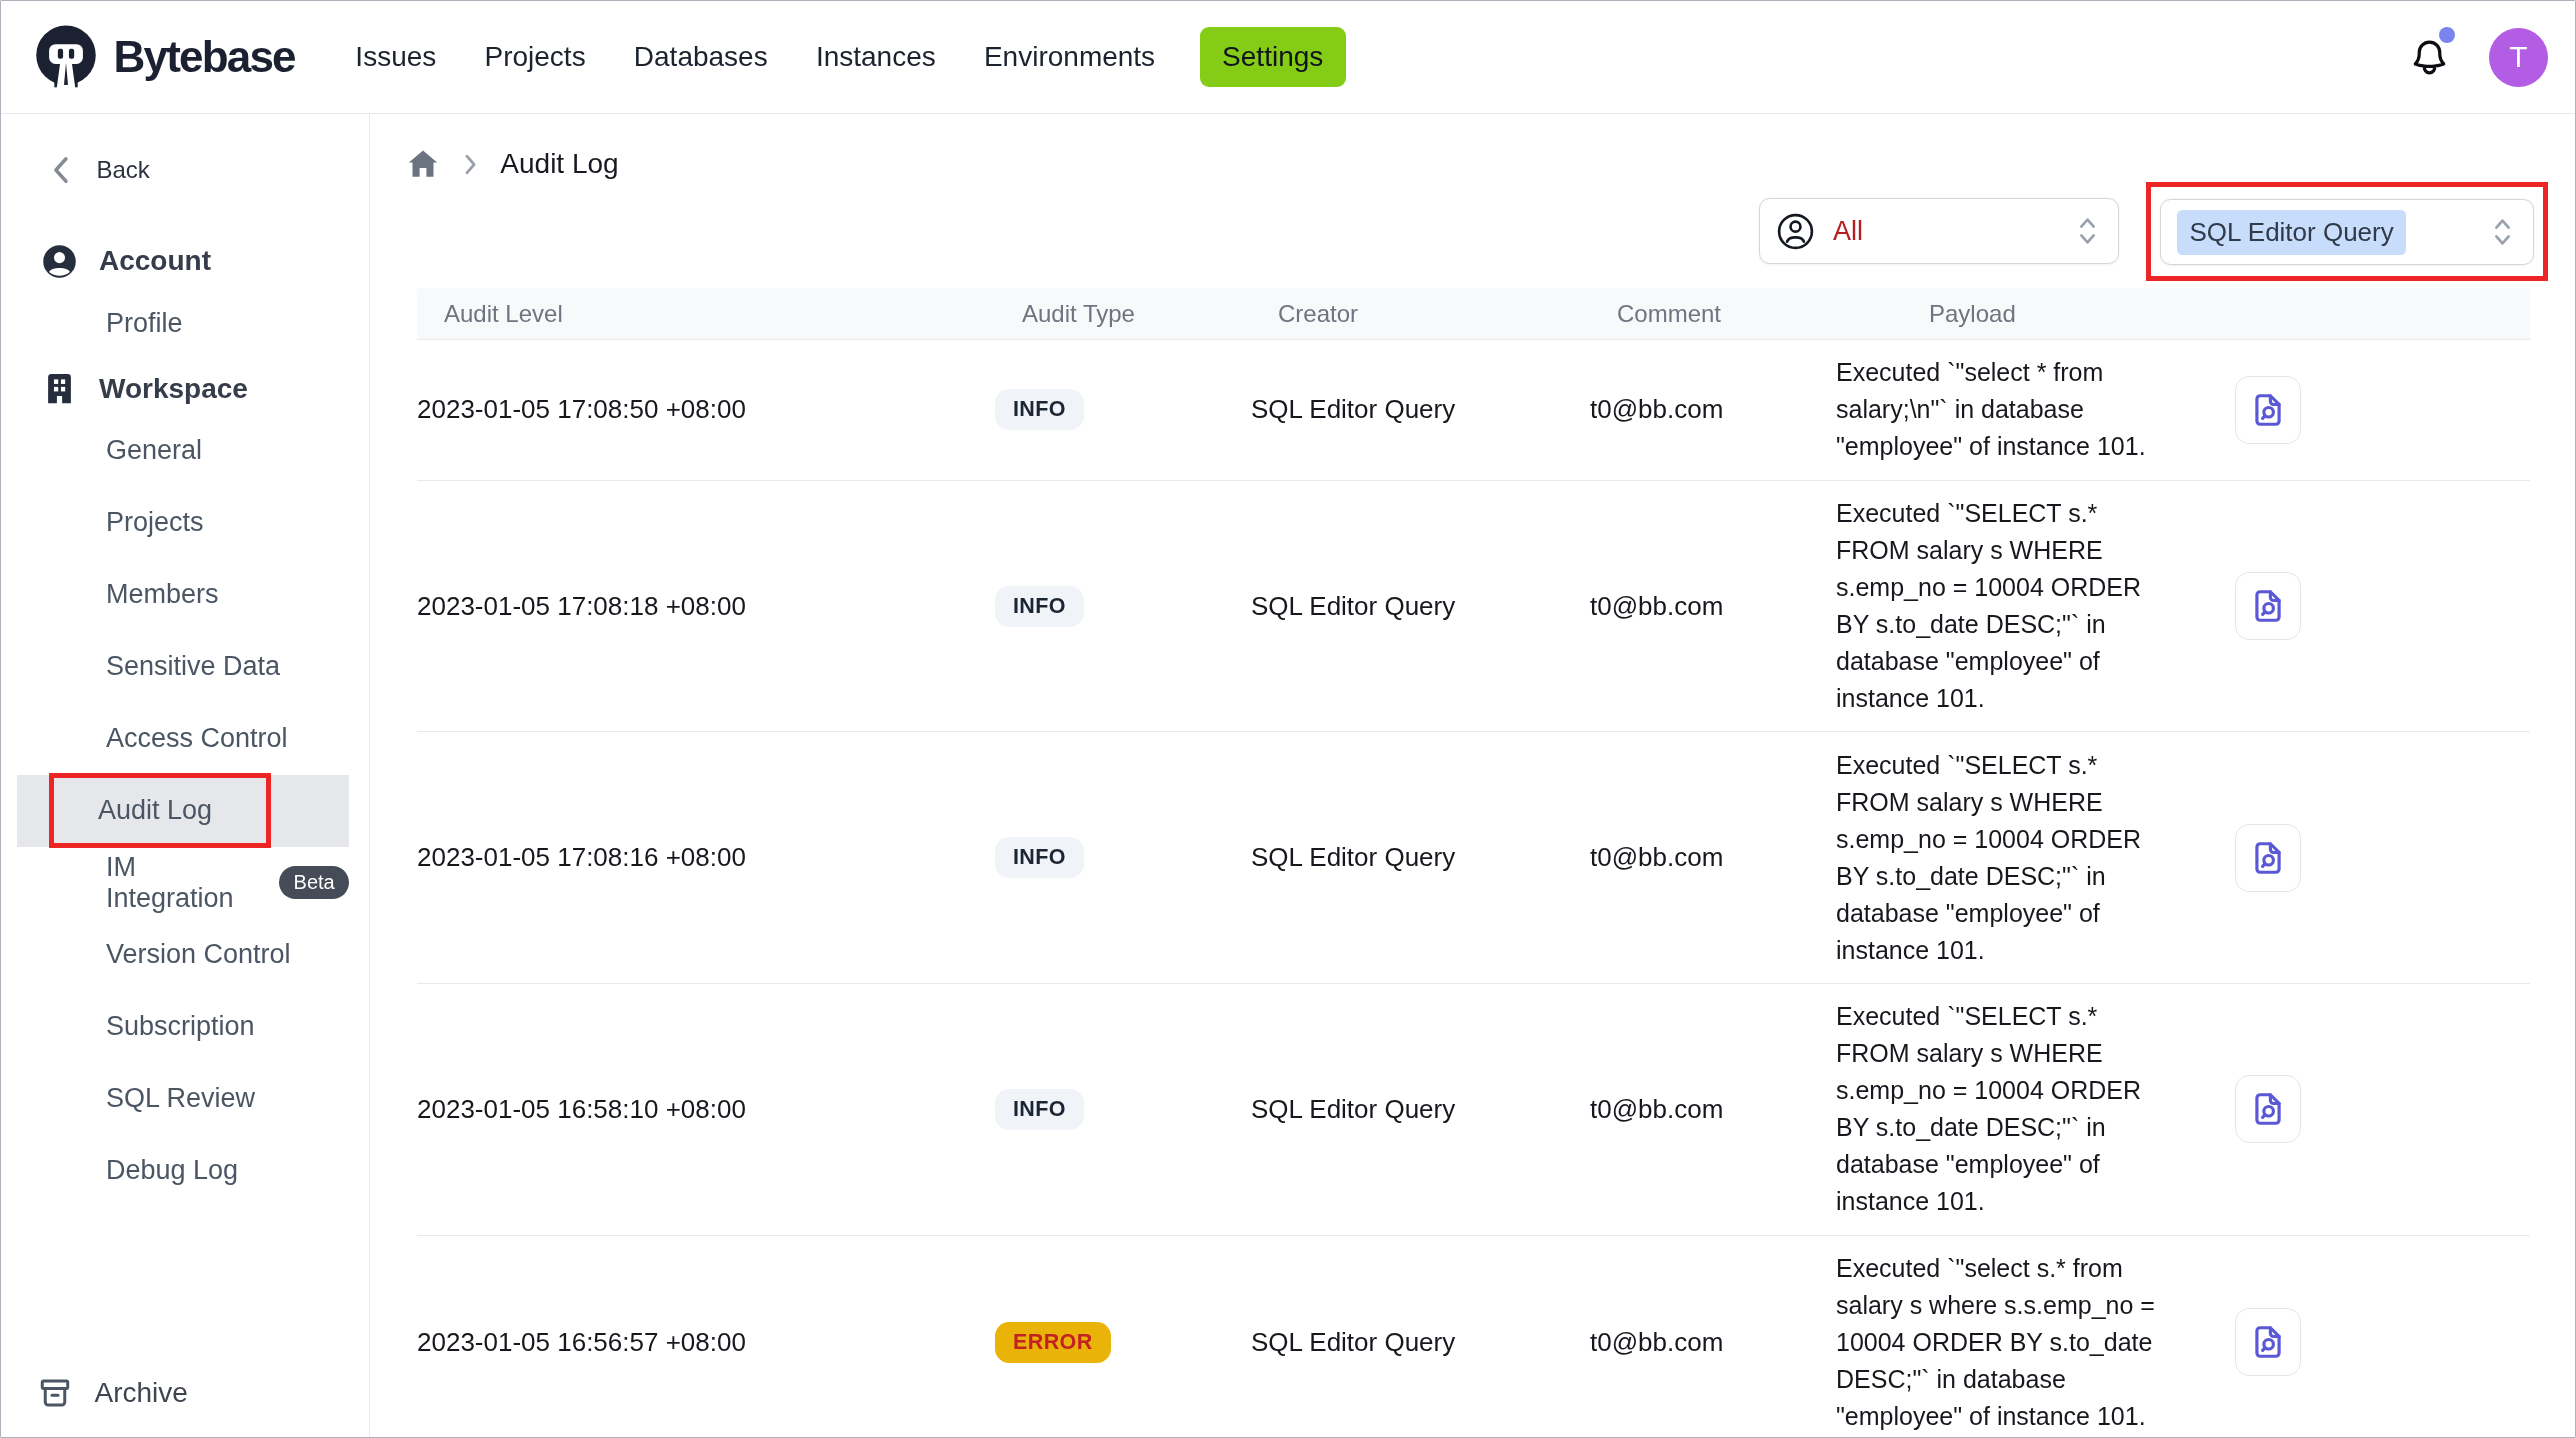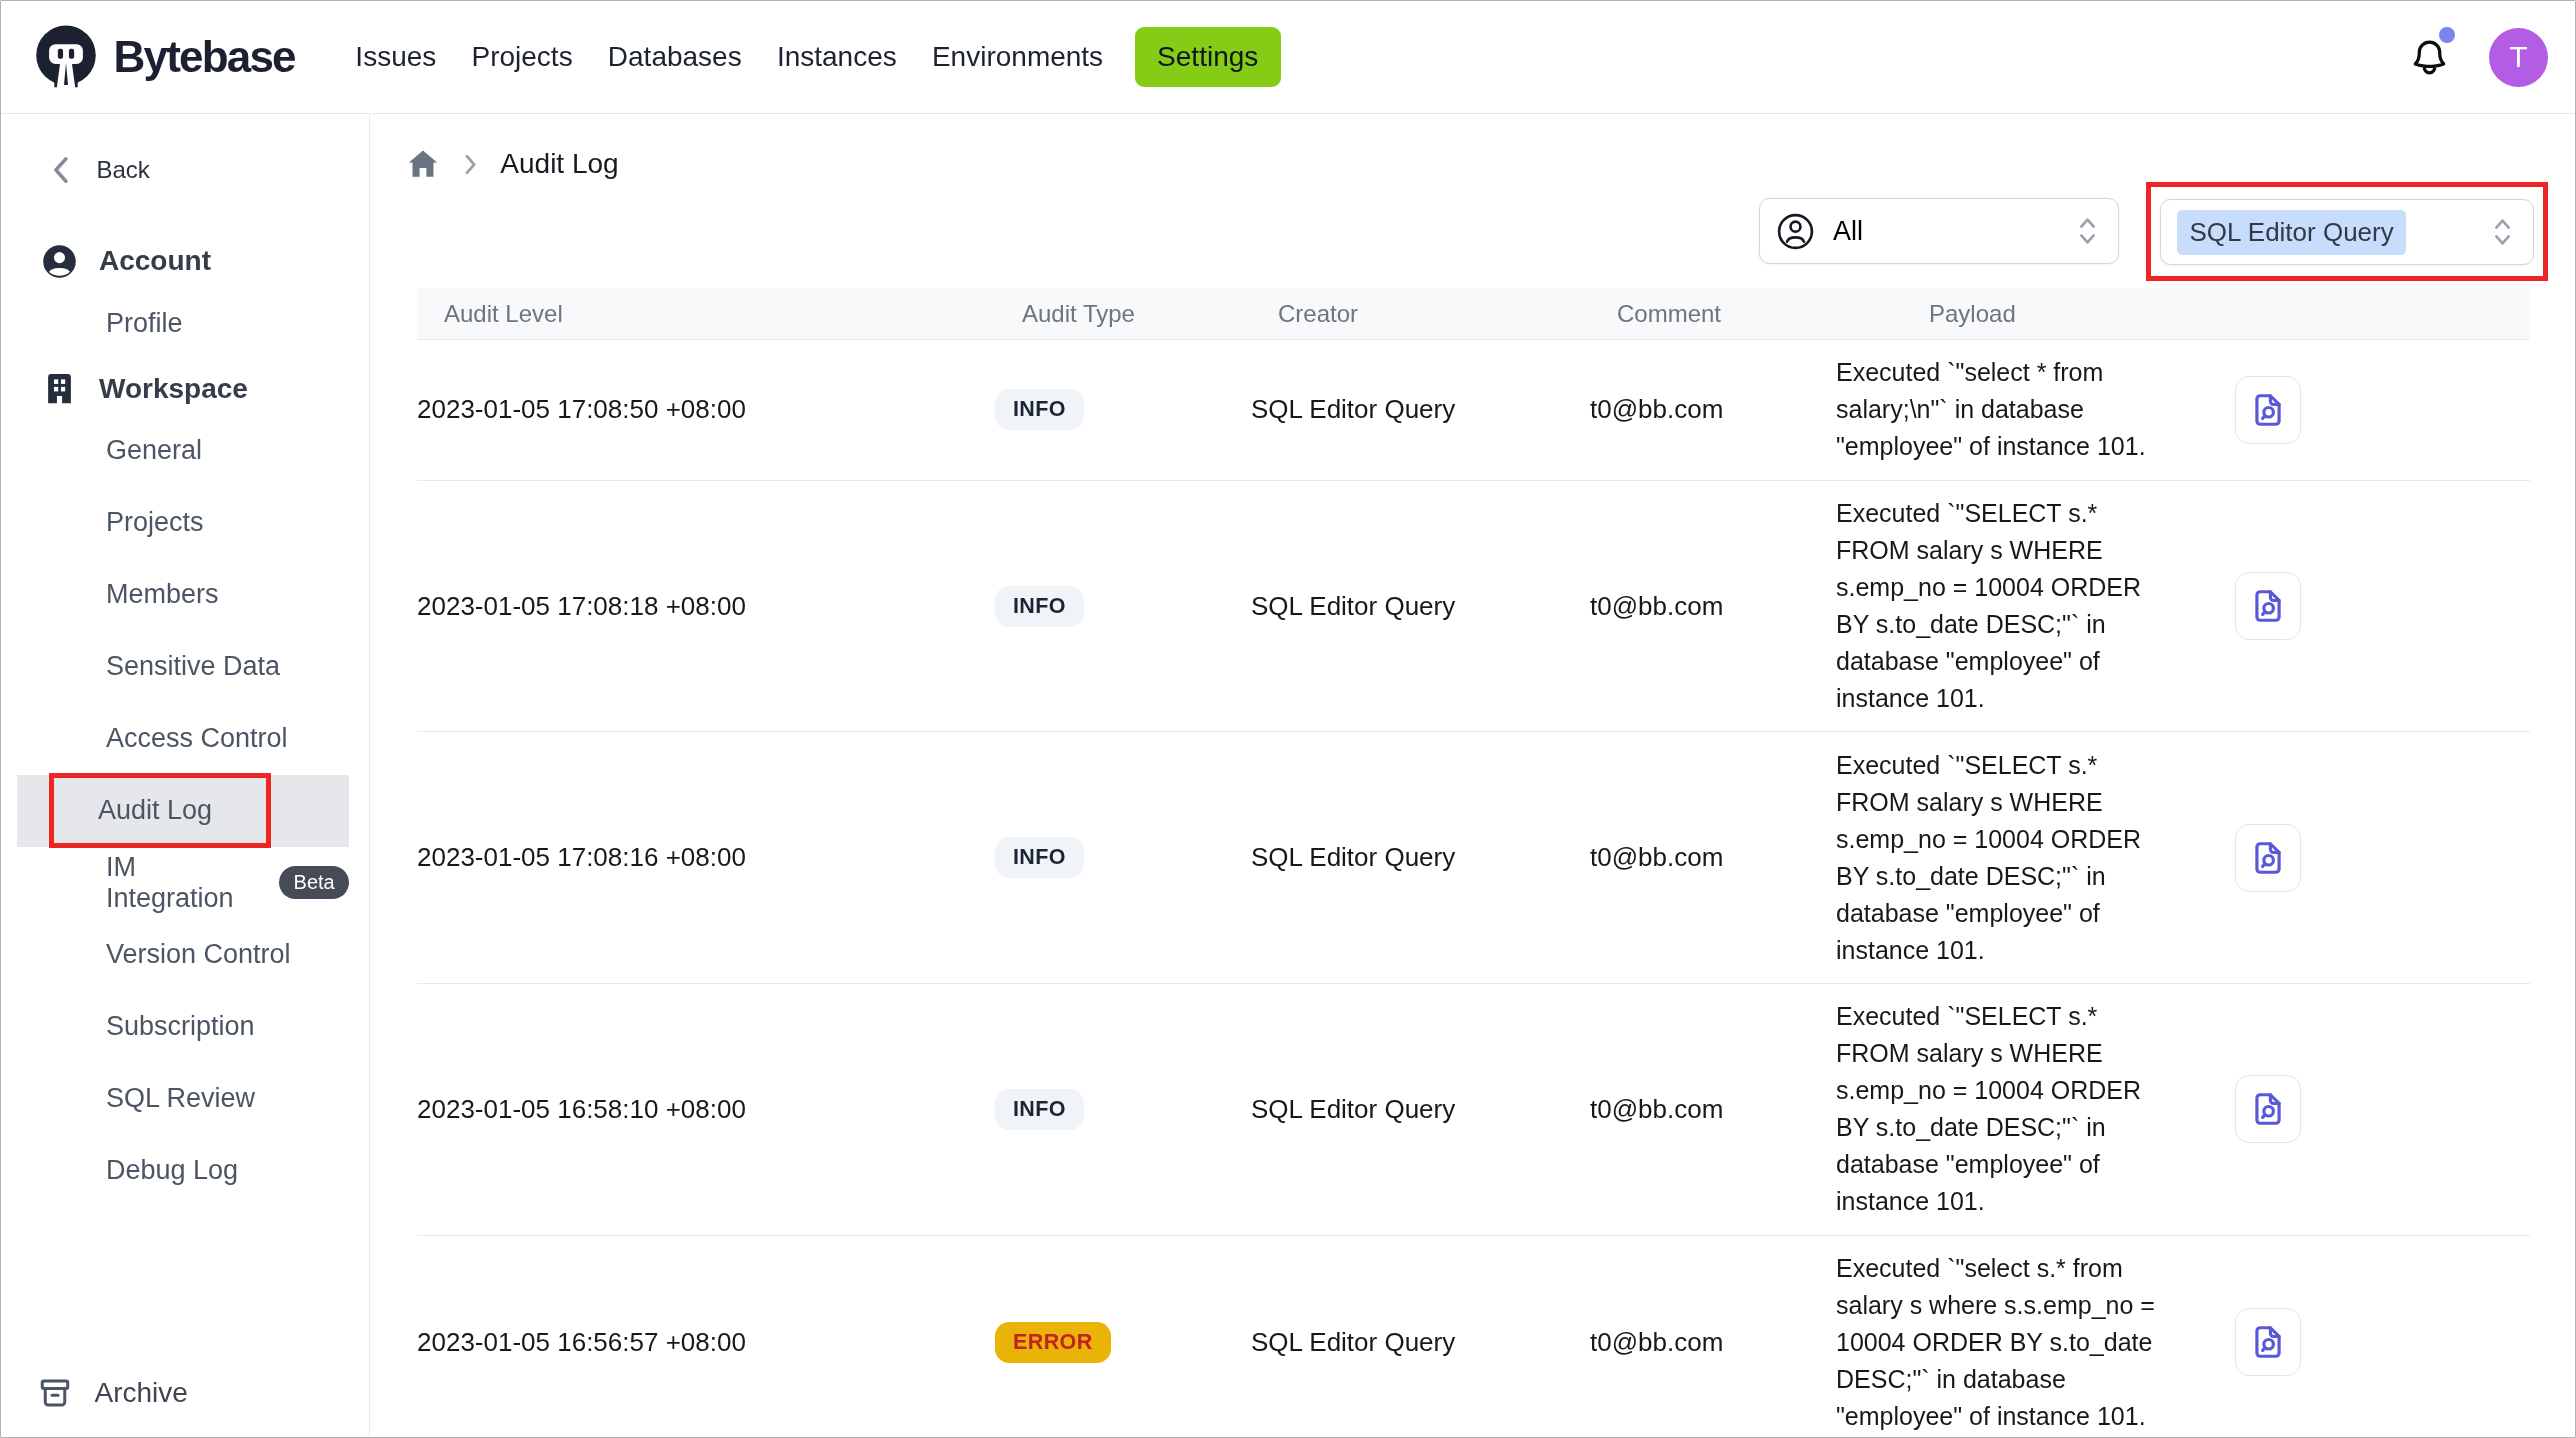--- a/index.html
+++ b/index.html
@@ -8,21 +8,21 @@
 
   .page { width:2576px; height:1438px; border:1.8px solid #aeb3bb; border-radius:1px;
           background:#fff; overflow:hidden; display:flex; flex-direction:column; }
 
   
   .topbar { flex:0 0 113px; display:flex; align-items:center; padding:0 27px 0 30px;
             border-bottom:1.8px solid #e7e9ec; background:#fff; }
   .brand { display:flex; align-items:center; gap:12.5px; margin-right:57px; }
   .brand-logo { width:70px; height:70px; }
   .brand-name { font-size:44px; font-weight:700; color:#1b2130; letter-spacing:-1.8px; }
-  .nav { display:flex; align-items:center; gap:28px; font-size:28px; color:#1c222e; }
+  .nav { display:flex; align-items:center; gap:41px; font-size:28px; color:#1c222e; }
   .nav-item { padding:14.3px 3.6px; border-radius:9px; cursor:pointer; white-space:nowrap; }
   .nav-item.active { background:#84cc16; padding:14.3px 22.4px; color:#10141c; }
   .topbar-right { margin-left:auto; display:flex; align-items:center; gap:39px; }
   .bell { position:relative; width:41px; height:45px; }
   .bell-dot { position:absolute; top:-7.2px; right:-5.4px; width:16px; height:16px;
               border-radius:50%; }
   .avatar { width:59px; height:59px; border-radius:50%; color:#fff; font-size:30px;
             display:flex; align-items:center; justify-content:center; font-weight:500; }
 
   
@@ -53,21 +53,21 @@
   .main { flex:1; min-width:0; padding-left:47px; overflow:hidden; }
   .breadcrumb { display:flex; align-items:center; gap:20px; margin:25px 0 0 -10.7px;
                 height:50px; }
   .bc-title { font-size:28px; color:#16191f; }
 
   .filters { display:flex; justify-content:flex-end; align-items:center; gap:27px;
              margin:-7.2px 27px 0 0; }
   .select { display:flex; align-items:center; background:#fff; border:1.8px solid #d2d5da;
             border-radius:10.7px; height:66px; padding:0 18px 0 16px;
             box-shadow:0 0.9px 2.7px rgba(0,0,0,0.06); cursor:pointer; }
-  .select-all { width:360px; gap:18px; font-size:27px; color:#000000; }
+  .select-all { width:360px; gap:18px; font-size:27px; color:#b91c1c; }
   .select-type { width:374px; font-size:26px; }
   .chev-ud { margin-left:auto; width:25px; height:30px; flex:0 0 25px; }
   .type-token { background:#c8ddfb; color:#313a49; padding:7.2px 12.5px; border-radius:5.4px; }
   .red-box-filter { border:5.4px solid #ee2525; padding:12.5px 9px 10.7px 9px; }
 
   
   .table { margin:7.2px 45px 0 0; }
   .tgrid { display:grid; grid-template-columns:578px 256px 339px 246px 335px 1fr;
            align-items:center; padding-left:27px; }
   .thead { height:51px; background:#f8f9fb; color:#6e7580; font-size:24px;

